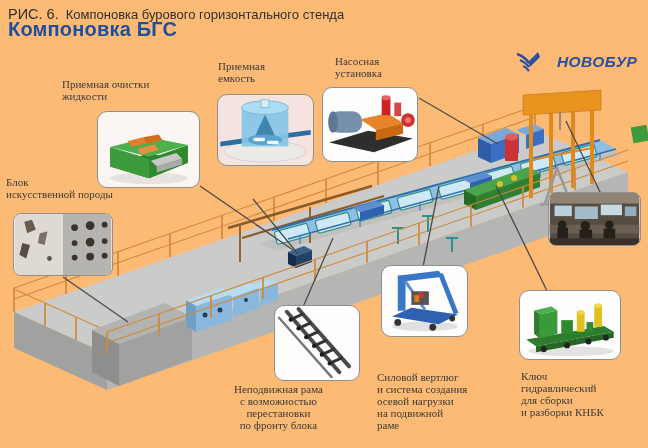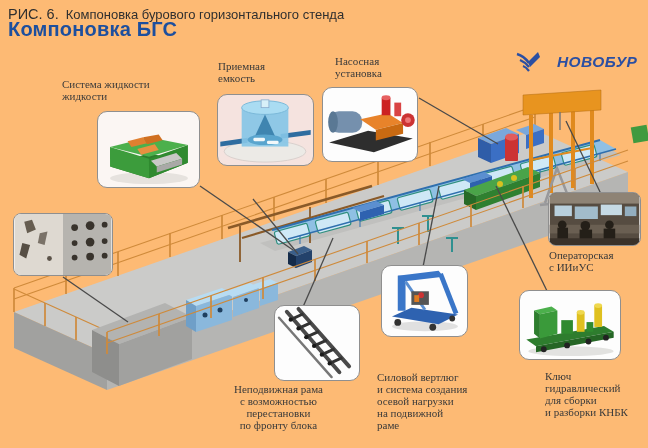--- a/index.html
+++ b/index.html
@@ -247,21 +247,21 @@
       <polygon points="12,36 12,56 52,68 52,48" fill="#3c9c3c"></polygon>
       <polygon points="52,48 52,68 92,52 92,34" fill="#2f8a2f"></polygon>
       <polygon points="12,36 52,26 92,34 52,46" fill="#4cb04c"></polygon>
       <polygon points="30,30 46,26 50,32 34,36" fill="#e08030"></polygon>
       <polygon points="46,26 62,23 66,29 50,33" fill="#d06f20"></polygon>
       <polygon points="40,38 58,33 62,39 44,44" fill="#e89040"></polygon>
       <polygon points="54,50 80,42 86,48 60,56" fill="#c8c8c6"></polygon>
       <polygon points="60,56 86,48 86,54 60,62" fill="#a9a9a7"></polygon>
     </svg>
   </div>
-  <div class="co-label" style="left:62px;top:78px;">Система жидкости
+  <div class="co-label" style="left:62px;top:78px;">Приемная очистки
 жидкости</div>
 
   <div class="co-box" style="left:217px;top:94px;width:97px;height:72px;background:#f5e3df;">
     <svg viewBox="0 0 97 72">
       <ellipse cx="48" cy="58" rx="42" ry="11" fill="#eceae6" stroke="#d8d0cc"></ellipse>
       <polygon points="2,48 30,44 30,49 2,53" fill="#2e6da0"></polygon>
       <polygon points="64,40 95,36 95,41 64,45" fill="#2e6da0"></polygon>
       <rect x="24" y="13" width="48" height="40" fill="#85c6e6" opacity="0.92"></rect>
       <ellipse cx="48" cy="13" rx="24" ry="7" fill="#aadcf2" stroke="#7ab8d8"></ellipse>
       <rect x="44" y="5" width="8" height="8" fill="#d8f0f8" stroke="#88aacc" stroke-width="0.8"></rect>
@@ -305,20 +305,22 @@
           <circle cx="93" cy="11" r="3"></circle>
         <circle cx="62" cy="30" r="3"></circle>
           <circle cx="78" cy="29" r="4.5"></circle>
           <circle cx="93" cy="28" r="3"></circle>
         <circle cx="62" cy="45" r="3"></circle>
           <circle cx="78" cy="44" r="4"></circle>
           <circle cx="93" cy="43" r="3"></circle>
       </g>
     </svg>
   </div>
+  <div class="co-label" style="left:6px;top:176px;">Блок
+искусственной породы</div>
 
   <div class="co-box" style="left:548px;top:192px;width:93px;height:54px;border-radius:8px;">
     <svg viewBox="0 0 93 54">
       <rect width="93" height="54" fill="#564c41"></rect>
       <rect width="93" height="11" fill="#8e8375"></rect>
       <rect x="5" y="13" width="18" height="11" fill="#b9d0dd"></rect>
       <rect x="26" y="14" width="24" height="13" fill="#a2bccb"></rect>
       <rect x="53" y="12" width="22" height="11" fill="#c6dae4"></rect>
       <rect x="78" y="14" width="12" height="10" fill="#93aebf"></rect>
       <rect x="0" y="33" width="93" height="9" fill="#6a5f52"></rect>
@@ -326,22 +328,20 @@
         <circle cx="13" cy="33" r="4.5"></circle>
           <rect x="8" y="36" width="11" height="18"></rect>
         <circle cx="37" cy="34" r="5"></circle>
           <rect x="31" y="38" width="13" height="16"></rect>
         <circle cx="62" cy="33" r="4.5"></circle>
           <rect x="56" y="37" width="12" height="17"></rect>
       </g>
       <rect x="0" y="47" width="93" height="7" fill="#3a322a"></rect>
     </svg>
   </div>
-  <div class="co-label" style="left:549px;top:249px;">Операторская
-с ИИиУС</div>
 
   <div class="co-box" style="left:274px;top:305px;width:86px;height:76px;">
     <svg viewBox="0 0 86 76">
       <line x1="12" y1="6" x2="66" y2="68" stroke="#4a4a4a" stroke-width="4" stroke-linecap="round"></line>
       <line x1="24" y1="3" x2="76" y2="62" stroke="#4a4a4a" stroke-width="4" stroke-linecap="round"></line>
       <line x1="4" y1="12" x2="58" y2="73" stroke="#777" stroke-width="2.5" stroke-linecap="round"></line>
       <g stroke="#333" stroke-width="3">
         <line x1="16" y1="14" x2="29" y2="8"></line>
           <line x1="24" y1="23" x2="37" y2="17"></line>
         <line x1="32" y1="32" x2="45" y2="26"></line>
@@ -401,18 +401,18 @@
         <ellipse cx="80" cy="15" rx="4" ry="2.5" fill="#efd84f"></ellipse>
       <rect x="68" y="32" width="7" height="10" fill="#2f8a2f"></rect>
       <g fill="#222">
         <circle cx="24" cy="60" r="3"></circle>
           <circle cx="48" cy="56" r="3"></circle>
           <circle cx="70" cy="52" r="3"></circle>
           <circle cx="88" cy="48" r="3"></circle>
       </g>
     </svg>
   </div>
-  <div class="co-label" style="left:521px;top:370px;margin-left:24px;">Ключ
+  <div class="co-label" style="left:521px;top:370px;">Ключ
 гидравлический
 для сборки
 и разборки КНБК</div>
 
 </div>
 
 </body></html>

